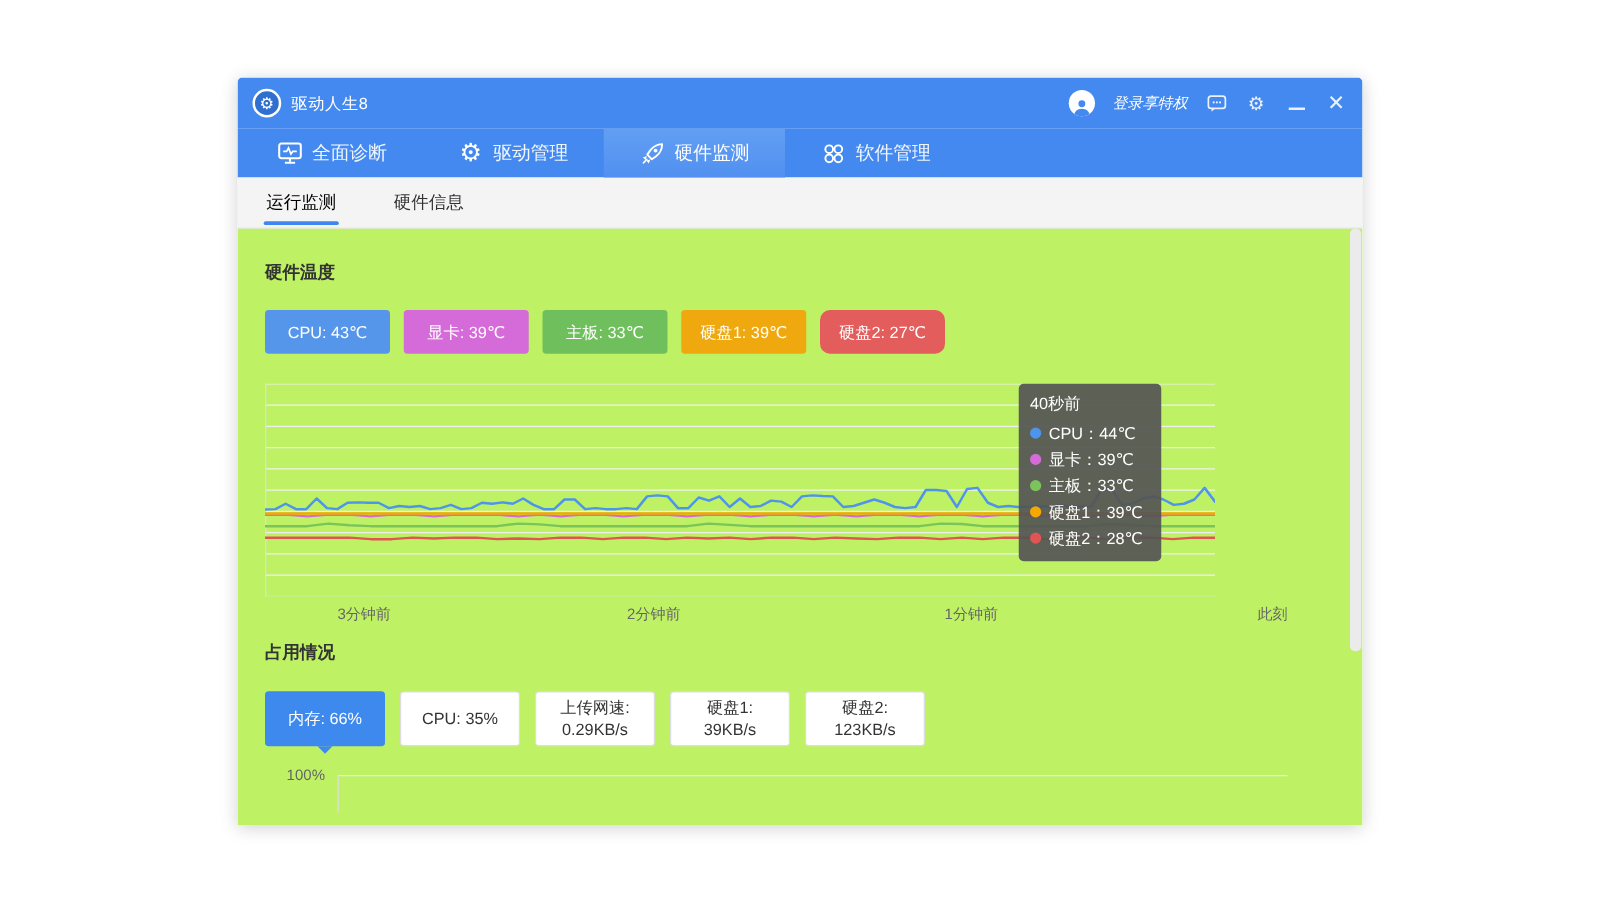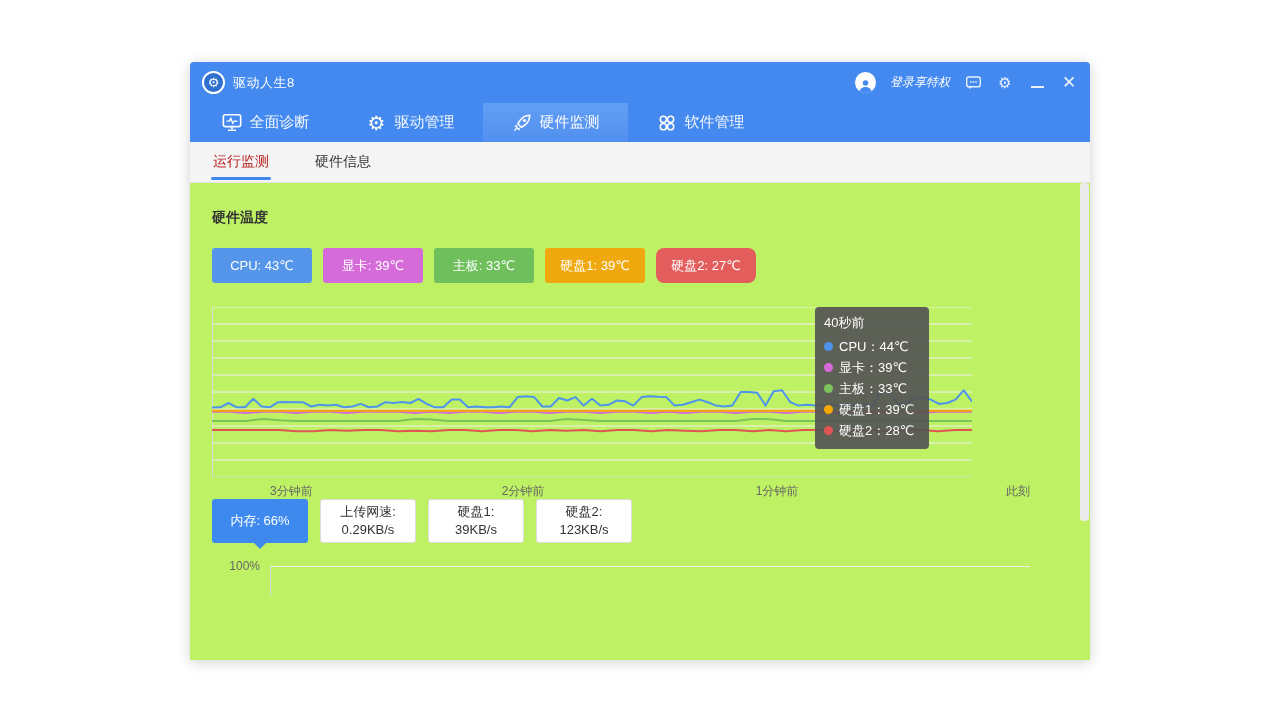--- a/index.html
+++ b/index.html
@@ -20,21 +20,21 @@
   
   .navbar{height:39px;background:#4389ef;display:flex;padding-left:3px;}
   .nav-tab{width:145px;display:flex;align-items:center;justify-content:center;gap:8px;color:rgba(255,255,255,.92);
     font-size:15px;cursor:pointer;}
   .nav-tab.active{background:linear-gradient(#629ef3,#5190f0);color:#fff;}
   .nav-icon{width:20px;height:20px;display:flex;align-items:center;justify-content:center;}
   .nav-icon svg{display:block;}
   
   .subtabs{height:40px;background:#f4f4f5;border-bottom:1px solid #e4e4e6;display:flex;align-items:stretch;padding-left:21px;gap:42px;}
   .subtab{display:flex;align-items:center;font-size:14px;color:#333;cursor:pointer;position:relative;padding:0 2px;}
-  .subtab.active{color:#b91c1c;}
+  .subtab.active{color:#000000;}
   .subtab.active::after{content:"";position:absolute;left:0;right:0;bottom:2px;height:3px;background:#3f86ef;border-radius:2px;}
   
   .content{position:relative;background:#bef264;height:477px;padding:0 22px;box-sizing:border-box;}
   .section-title{font-size:14px;font-weight:bold;color:#333;padding-top:26px;}
   .temp-buttons{display:flex;gap:11px;margin-top:21px;}
   .temp-btn{width:100px;height:35px;border:none;border-radius:3px;color:#fff;font-size:13px;cursor:pointer;
     font-family:inherit;display:flex;align-items:center;justify-content:center;}
   
   .chart-wrap{position:relative;margin-top:24px;display:flex;}
   .y-axis{width:58px;position:relative;height:170px;flex:none;}
@@ -202,27 +202,31 @@
         </div>
       </div>
       <div class="x-axis">
         <span style="left:0">3分钟前</span>
         <span style="left:253px;transform:translateX(-50%)">2分钟前</span>
         <span style="left:507px;transform:translateX(-50%)">1分钟前</span>
         <span style="right:0">此刻</span>
       </div>
     </div>
 
+    <div class="section-title" style="padding-top:36px">占用情况</div>
 
     <div class="usage-buttons">
       <button class="usage-btn active" style="background: rgb(62, 137, 238);">
         <span>内存: 66%</span>
         <span class="usage-arrow"></span>
       </button>
       <button class="usage-btn">
+        <span>CPU: 35%</span>
+      </button>
+      <button class="usage-btn">
         <span>上传网速:</span>
         <span>0.29KB/s</span>
       </button>
       <button class="usage-btn">
         <span>硬盘1:</span>
         <span>39KB/s</span>
       </button>
       <button class="usage-btn">
         <span>硬盘2:</span>
         <span>123KB/s</span>

